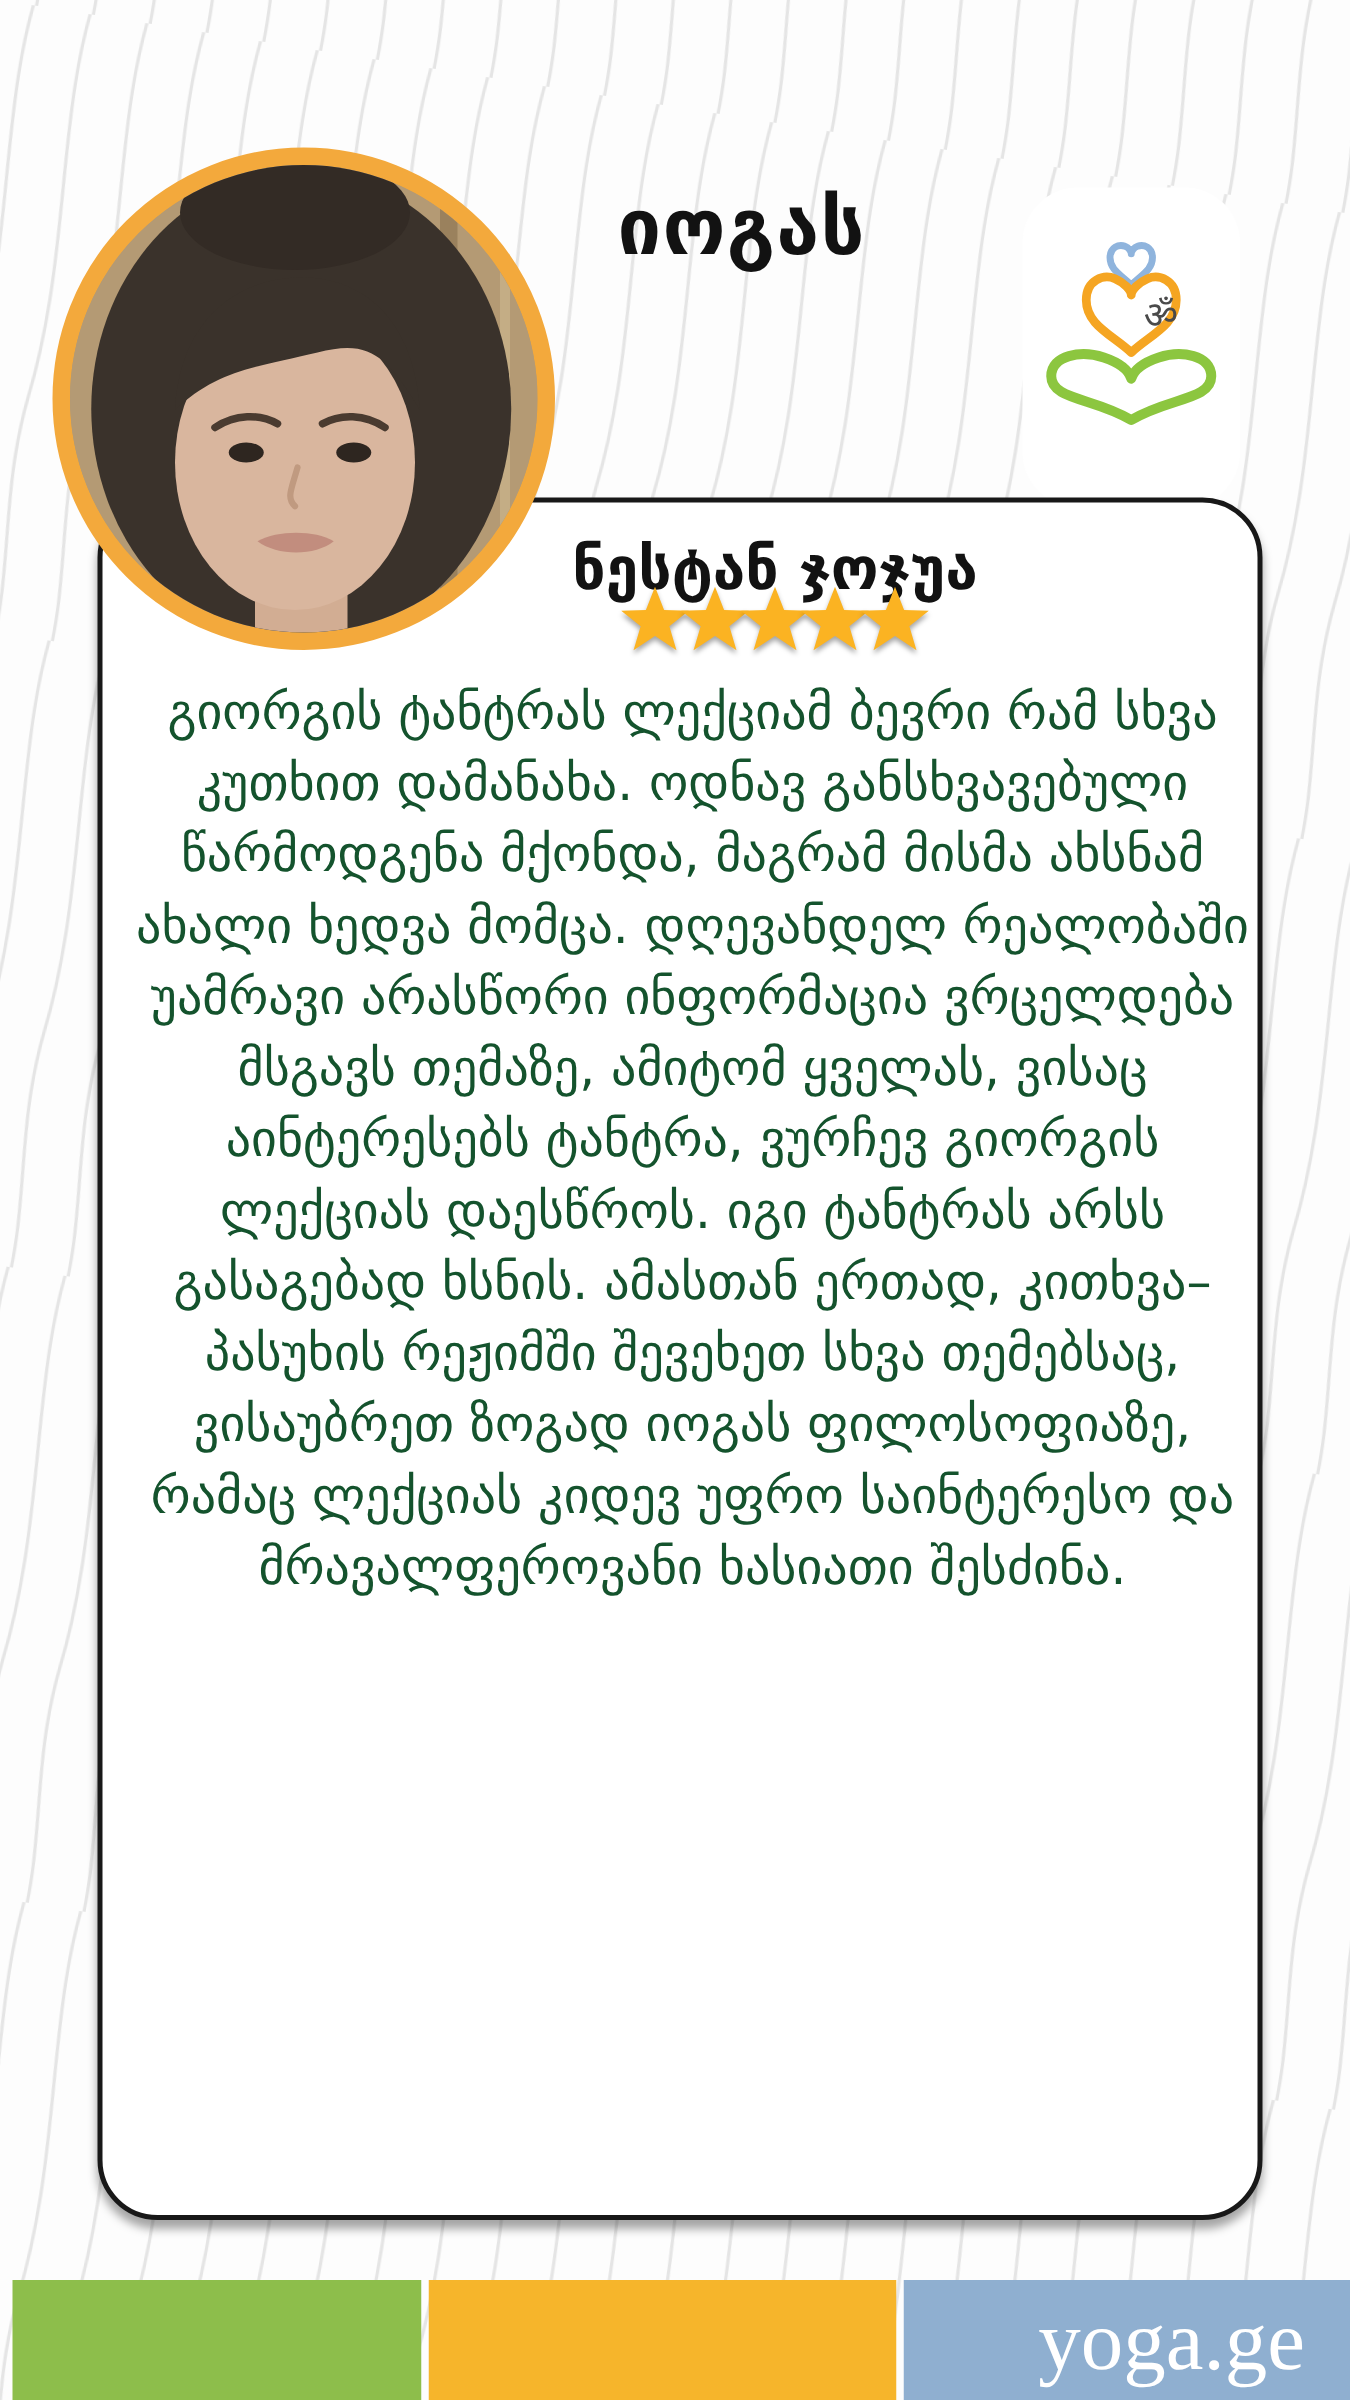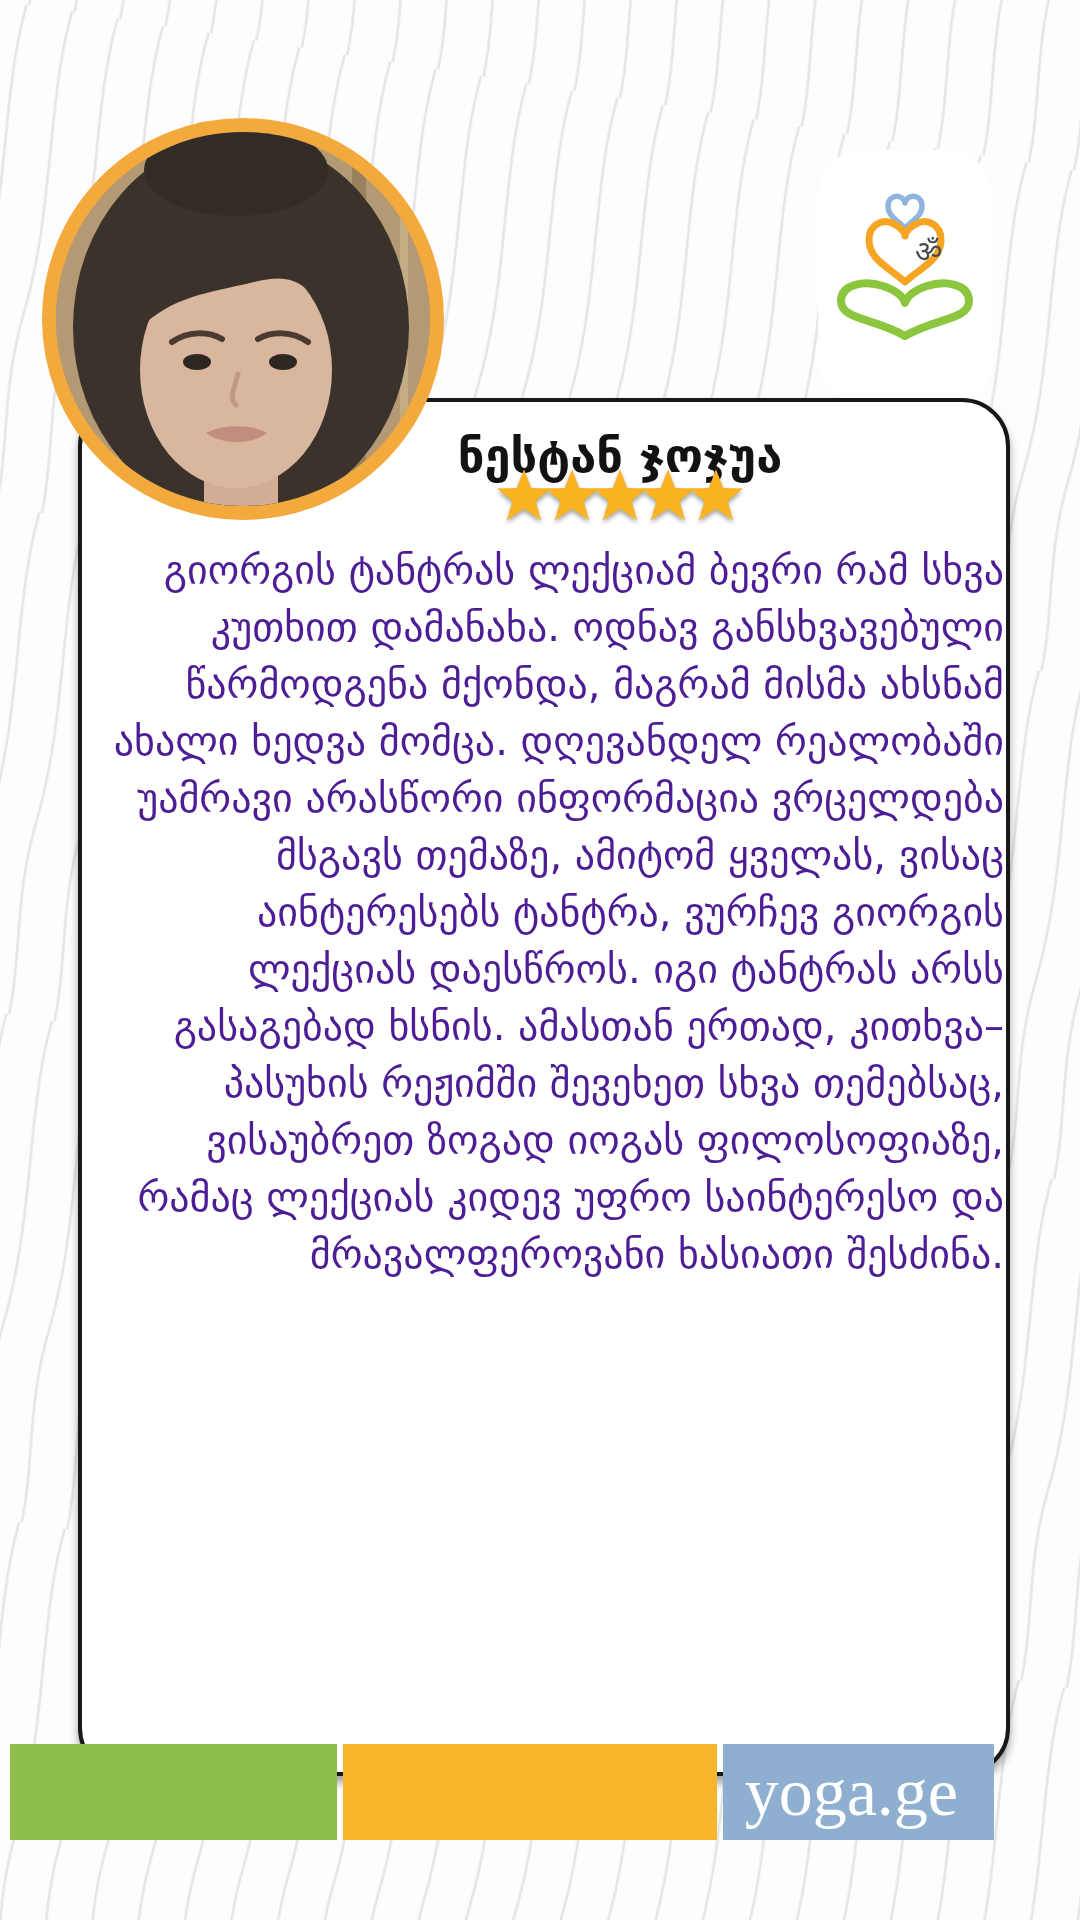--- a/index.html
+++ b/index.html
@@ -42,25 +42,25 @@
     font-size:47px;font-weight:bold;color:#121212;white-space:nowrap;margin-top:16px;
   }
   .stars-row{
     position:absolute;left:370px;top:468px;width:500px;text-align:center;z-index:3;
     height:64px;
   }
   .star{width:56px;height:54px;margin:0 -4px;filter:drop-shadow(0 3px 2px rgba(0,0,0,0.35));}
 
   .review-text{
     position:absolute;left:104px;top:542px;width:900px;z-index:3;
-    font-size:40px;line-height:57px;color:#4c1d95;text-align:right;
+    font-size:40px;line-height:57px;color:#14532d;text-align:center;
   }
 
   
-  .footer{position:absolute;left:0;top:1744px;width:994px;height:96px;display:flex;z-index:4;border-radius:21px;}
+  .footer{position:absolute;left:0;top:1824px;width:1080px;height:96px;display:flex;z-index:4;border-radius:21px;}
   .seg-spacer{width:10px;background:transparent;}
   .seg-gap{width:6px;background:transparent;}
   .seg-green{width:327px;}
   .seg-yellow{width:374px;}
   .seg-blue{flex:1;display:flex;align-items:center;justify-content:flex-end;
     padding-right:36px;box-sizing:border-box;}
   .footer-site{font-family:"Liberation Serif",serif;font-size:68px;color:#ffffff;line-height:1;}
 </style>
 </head>
 <body>
@@ -101,20 +101,21 @@
       <path d="M116 210 C132 199 152 199 166 207" stroke="#4a3b30" stroke-width="6" fill="none" stroke-linecap="round"></path>
       <path d="M202 207 C216 199 236 199 252 210" stroke="#4a3b30" stroke-width="6" fill="none" stroke-linecap="round"></path>
       <ellipse cx="141" cy="230" rx="14" ry="8" fill="#2e2620"></ellipse>
       <ellipse cx="227" cy="230" rx="14" ry="8" fill="#2e2620"></ellipse>
       <path d="M182 242 C177 260 173 266 180 273" stroke="#c09a80" stroke-width="5" fill="none" stroke-linecap="round"></path>
       <path d="M150 301 C166 292 196 292 211 301 C196 313 166 313 150 301 Z" fill="#c28d7e"></path>
     </svg>
   </div>
 
   <div class="title" style="color: rgb(18, 18, 18);">
+    <div>იოგას</div>
   </div>
 
   <div class="name-row">ნესტან ჯოჯუა</div>
   <div class="stars-row"><svg class="star" viewBox="0 0 60 57" xmlns="http://www.w3.org/2000/svg">
         <polygon points="30,1 37.8,21 59,21.6 42.3,35 48.4,55.5 30,43.2 11.6,55.5 17.7,35 1,21.6 22.2,21" fill="#fbb322"></polygon>
       </svg><svg class="star" viewBox="0 0 60 57" xmlns="http://www.w3.org/2000/svg">
         <polygon points="30,1 37.8,21 59,21.6 42.3,35 48.4,55.5 30,43.2 11.6,55.5 17.7,35 1,21.6 22.2,21" fill="#fbb322"></polygon>
       </svg><svg class="star" viewBox="0 0 60 57" xmlns="http://www.w3.org/2000/svg">
         <polygon points="30,1 37.8,21 59,21.6 42.3,35 48.4,55.5 30,43.2 11.6,55.5 17.7,35 1,21.6 22.2,21" fill="#fbb322"></polygon>
       </svg><svg class="star" viewBox="0 0 60 57" xmlns="http://www.w3.org/2000/svg">

